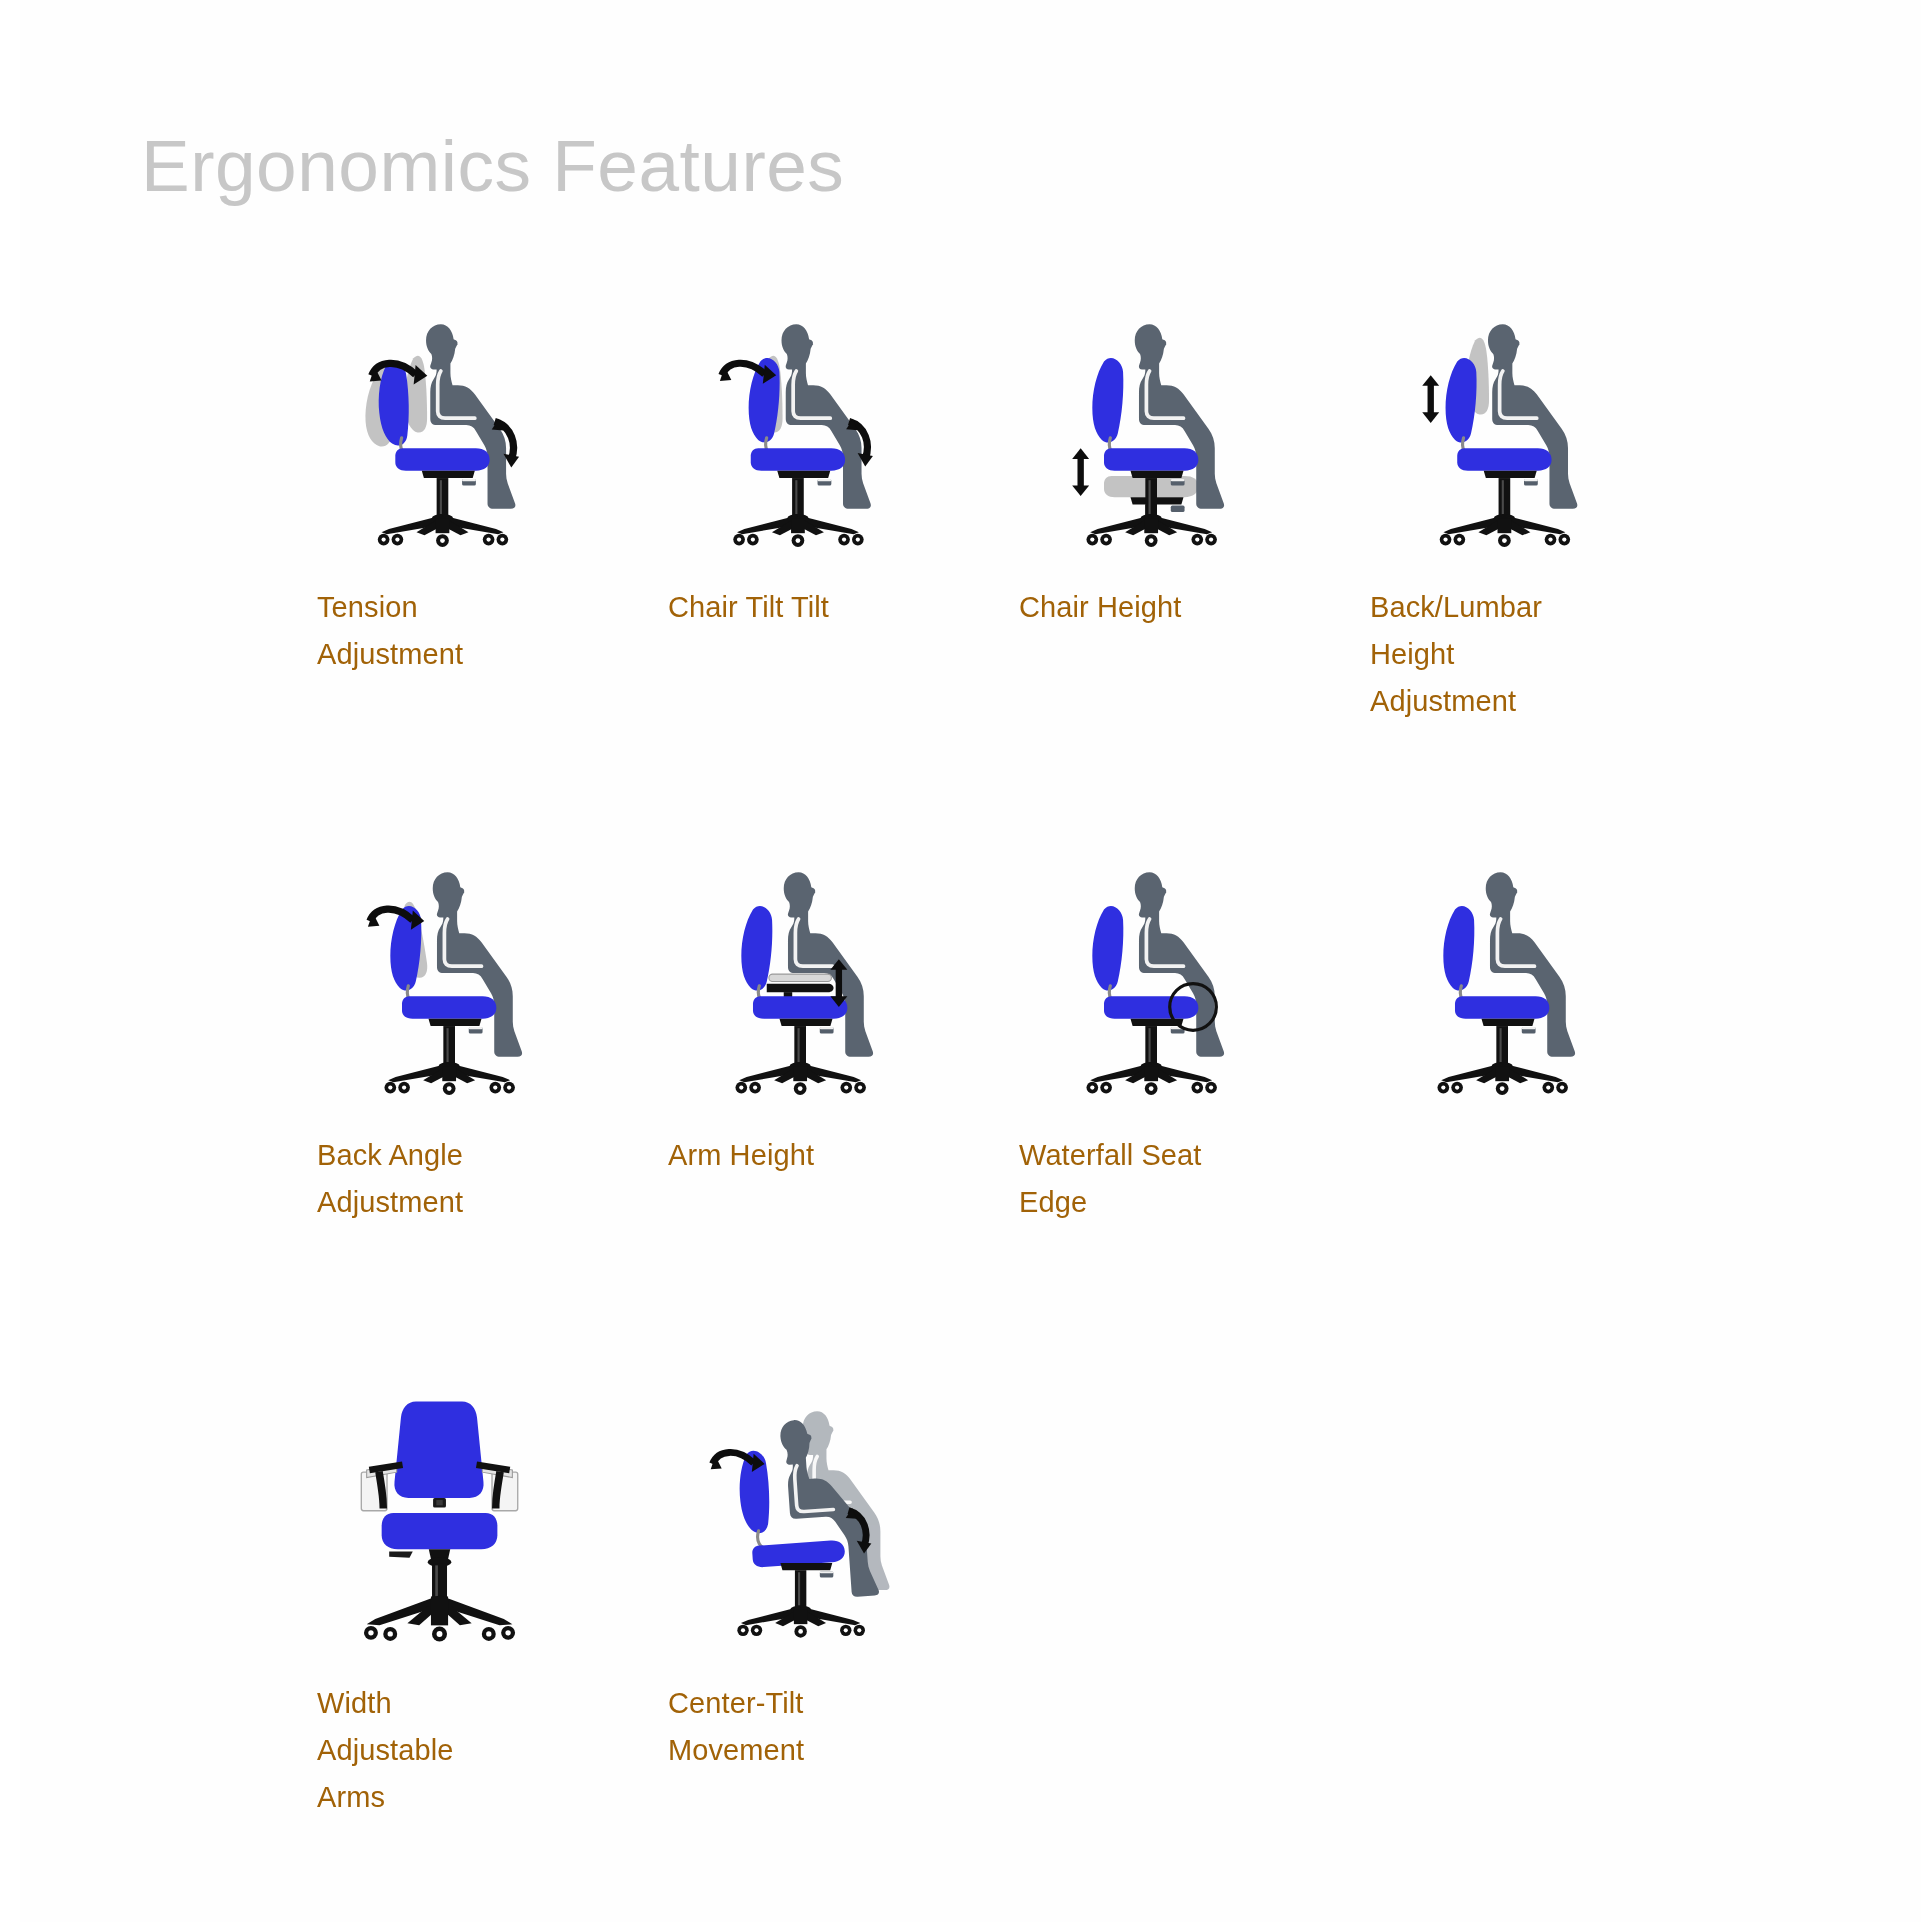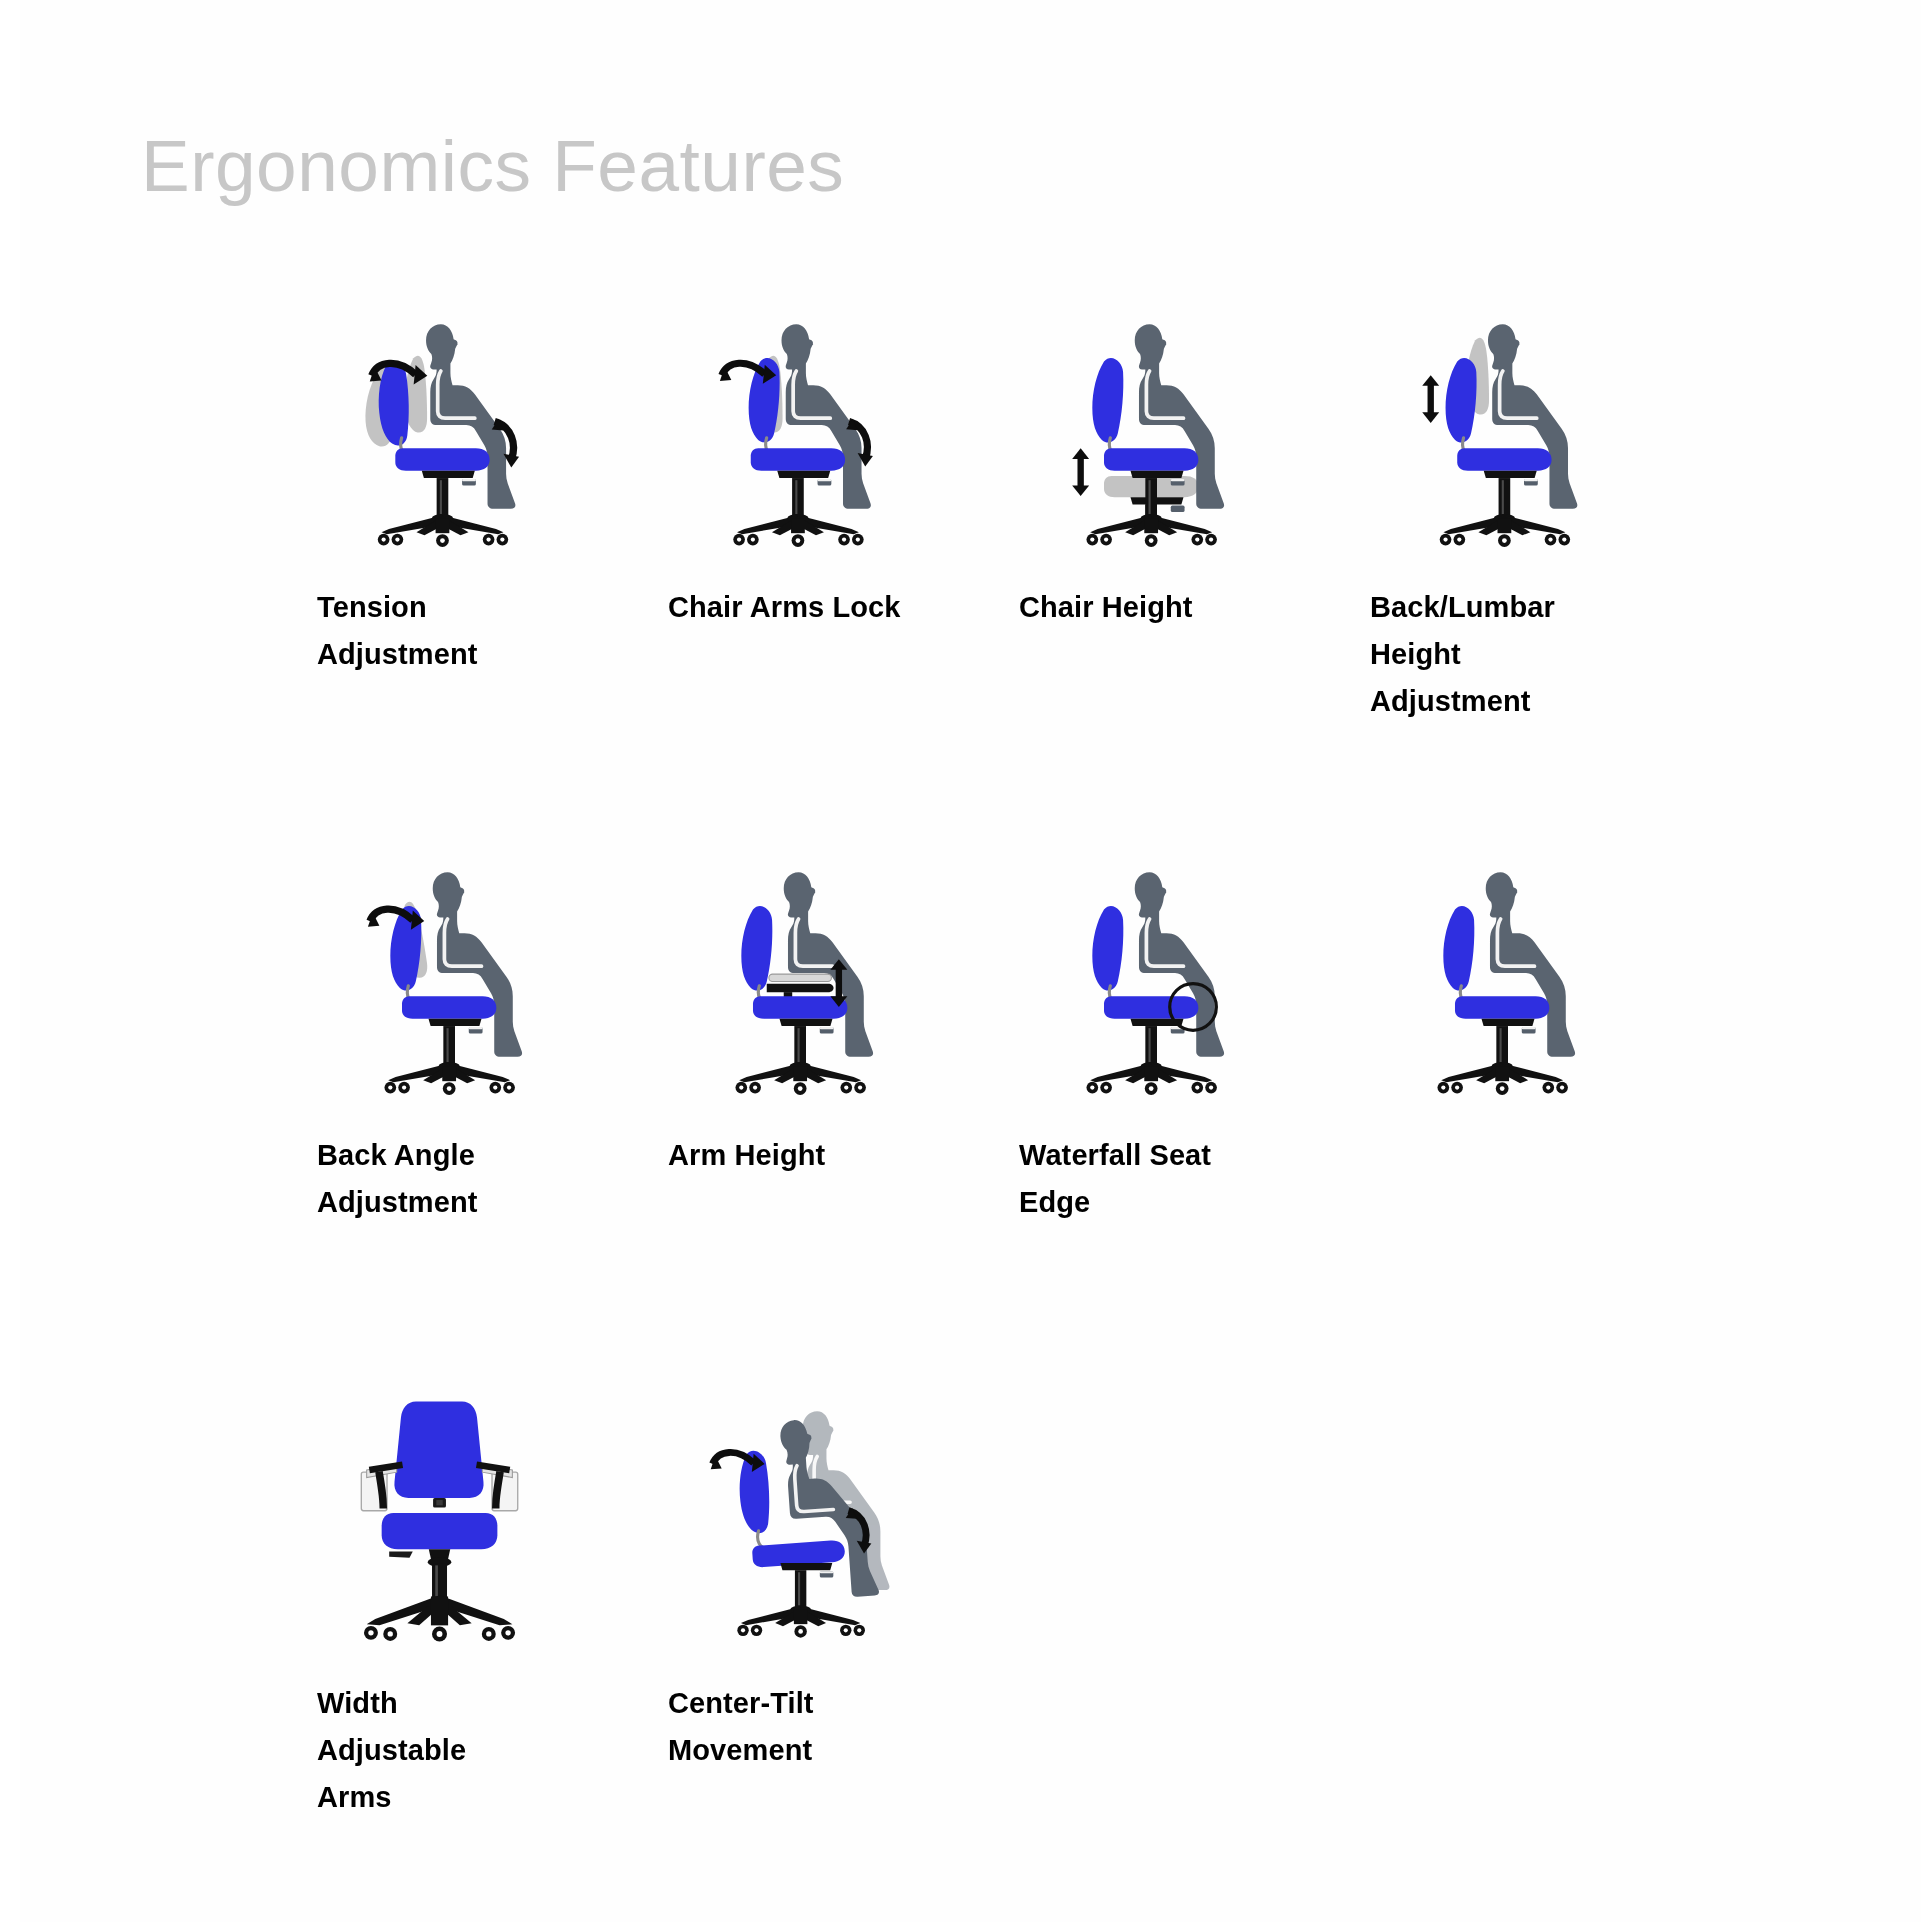--- a/index.html
+++ b/index.html
@@ -64,22 +64,22 @@
     height: 279px;
     overflow: visible;
   }
   .caption {
     position: absolute;
     left: 18px;
     top: 296px;
     width: 235px;
     font-size: 29px;
     line-height: 1.62;
-    color: #000000;
-    font-weight: 700;
+    color: #a16207;
+    font-weight: 400;
     letter-spacing: 0.1px;
   }
 </style>
 </head>
 <body>
 
 <div id="page">
 
   <div id="page-title">Ergonomics Features</div>
 
@@ -377,21 +377,21 @@
               </g>
             <g transform="translate(10,118) scale(0.9)">
                 <use href="#sym-arrow-curve-left"></use>
               </g>
             <g transform="translate(250,236) scale(0.9)">
                 <use href="#sym-arrow-curve-right"></use>
               </g>
           </g>
         </svg>
       </div>
-      <div class="caption">Chair Arms Lock</div>
+      <div class="caption">Chair Tilt Tilt</div>
     </div>
 
     <div class="cell">
       <div class="icon-box">
         <svg viewBox="0 0 300 500" preserveAspectRatio="xMidYMax meet">
           <g transform="translate(10,10) scale(0.95)">
             <g>
                 <use href="#sym-seat-ghost"></use>
               </g>
             <g>

